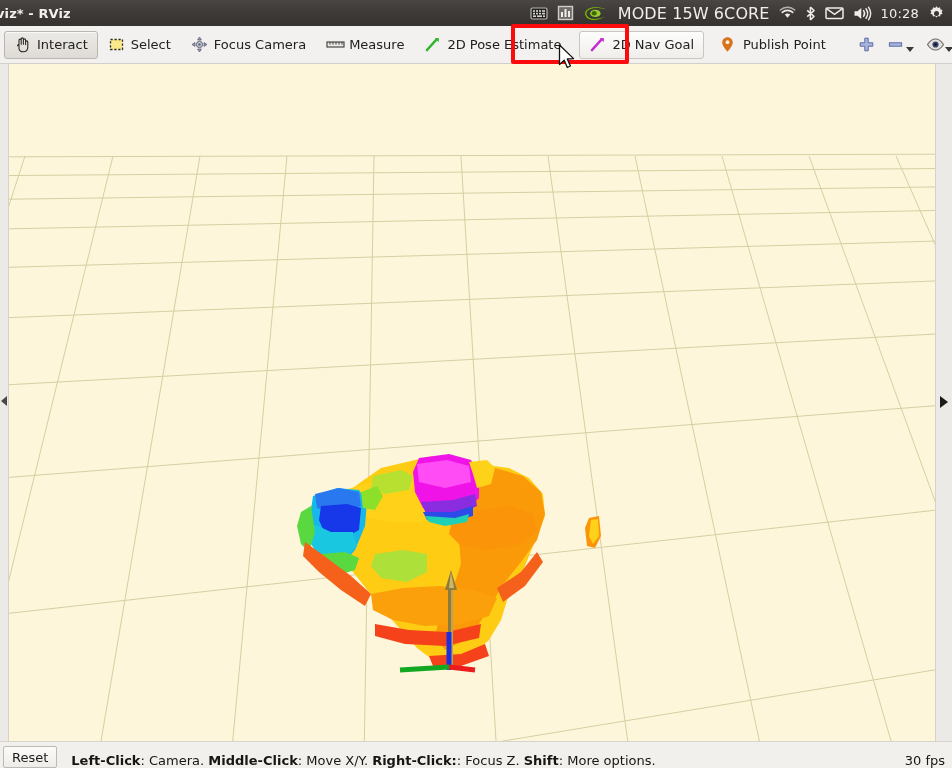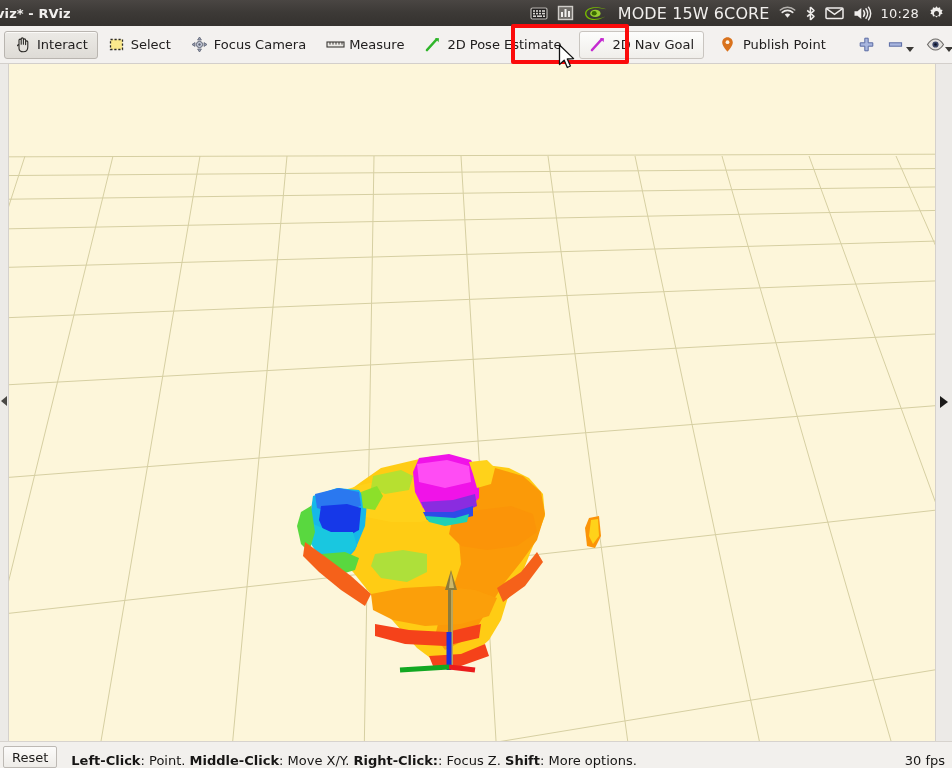--- a/index.html
+++ b/index.html
@@ -433,17 +433,17 @@
 
     <div id="rightrail">
       <div class="rail-arrow-r"></div>
     </div>
   </div>
 
   <div id="statusbar">
     <div id="reset-btn">
       <span>Reset</span>
     </div>
-    <div id="status-help"><b>Left-Click</b><span>: Point. </span><b>Middle-Click</b><span>: Move X/Y. </span><b>Right-Click:</b><span>: Focus Z. </span><b>Shift</b><span>: More options.</span></div>
+    <div id="status-help"><b>Left-Click</b><span>: Camera. </span><b>Middle-Click</b><span>: Move X/Y. </span><b>Right-Click:</b><span>: Focus Z. </span><b>Shift</b><span>: More options.</span></div>
     <div id="fps">30 fps</div>
   </div>
 
 </div>
 
 </body></html>

